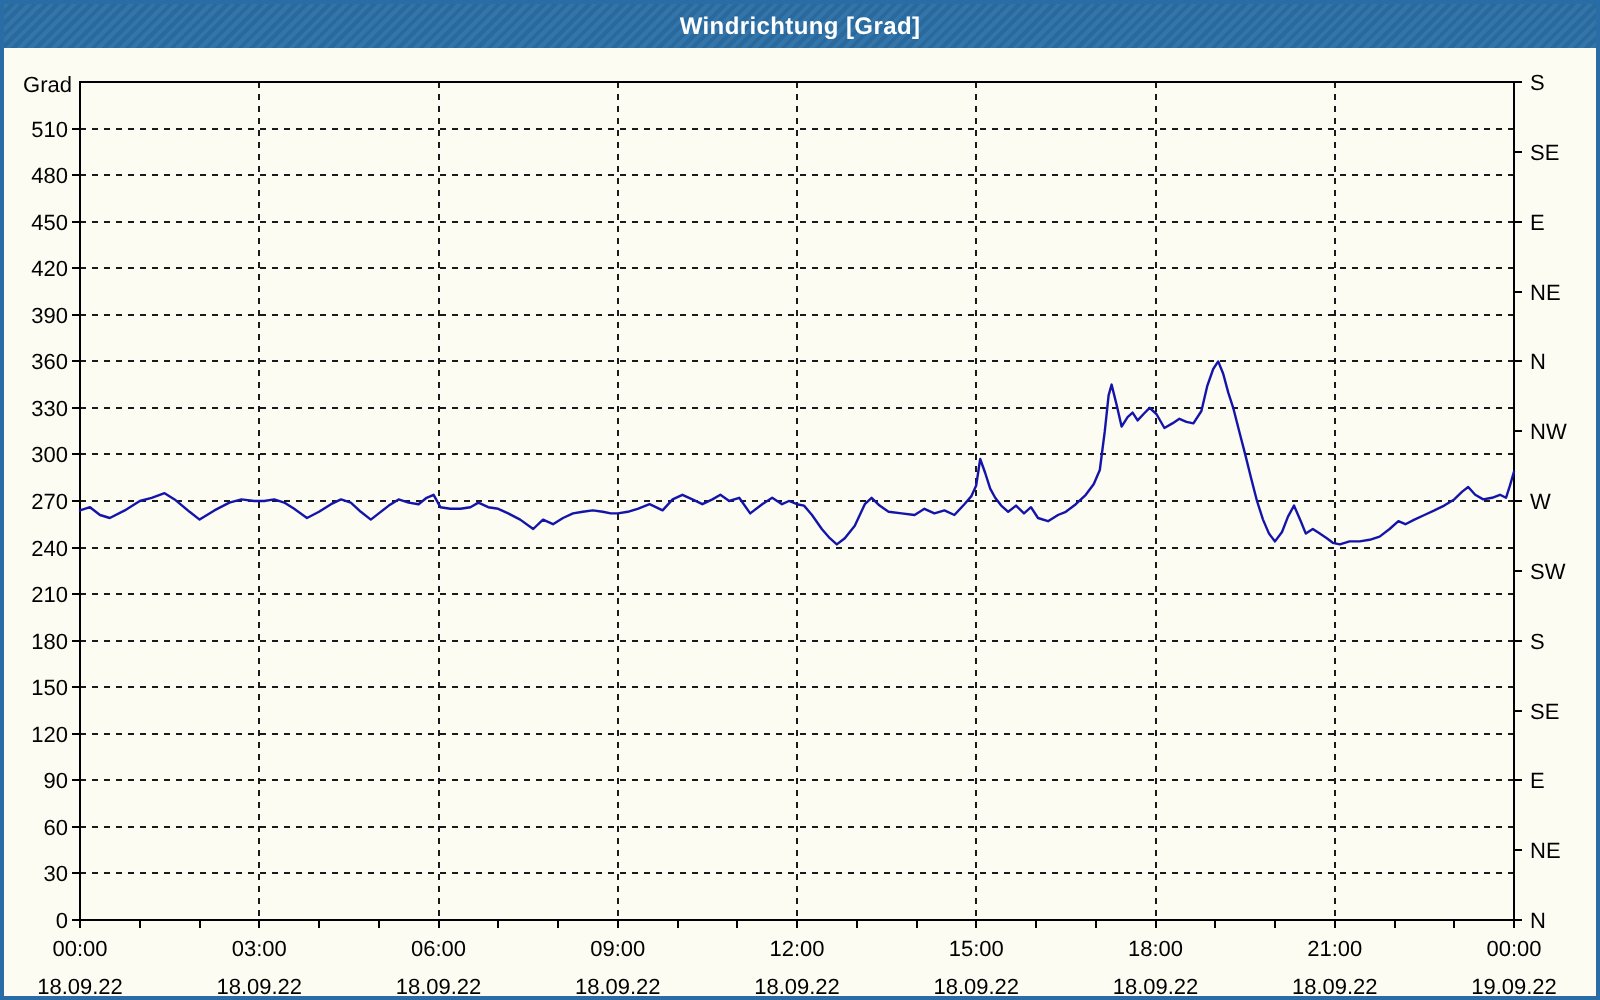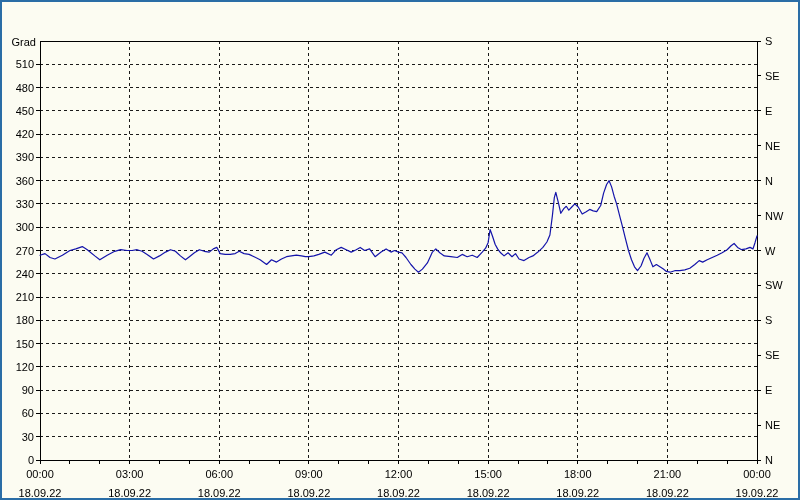--- a/index.html
+++ b/index.html
@@ -34,20 +34,23 @@
   svg text{
     font-family:"Liberation Sans", sans-serif;
     font-size:11px;
     fill:#000000;
   }
 </style>
 </head>
 <body>
 
 <div class="window">
+  <div class="titlebar">
+    <span class="title-text">Windrichtung [Grad]</span>
+  </div>
   <svg class="chart" viewBox="0 0 796 474">
       <g>
         <line x1="38" y1="412.72222222222223" x2="755" y2="412.72222222222223" stroke="#1a1a1a" stroke-width="1" stroke-dasharray="3 3" shape-rendering="crispEdges"></line>
         <line x1="38" y1="389.44444444444446" x2="755" y2="389.44444444444446" stroke="#1a1a1a" stroke-width="1" stroke-dasharray="3 3" shape-rendering="crispEdges"></line>
         <line x1="38" y1="366.1666666666667" x2="755" y2="366.1666666666667" stroke="#1a1a1a" stroke-width="1" stroke-dasharray="3 3" shape-rendering="crispEdges"></line>
         <line x1="38" y1="342.8888888888889" x2="755" y2="342.8888888888889" stroke="#1a1a1a" stroke-width="1" stroke-dasharray="3 3" shape-rendering="crispEdges"></line>
         <line x1="38" y1="319.6111111111111" x2="755" y2="319.6111111111111" stroke="#1a1a1a" stroke-width="1" stroke-dasharray="3 3" shape-rendering="crispEdges"></line>
         <line x1="38" y1="296.33333333333337" x2="755" y2="296.33333333333337" stroke="#1a1a1a" stroke-width="1" stroke-dasharray="3 3" shape-rendering="crispEdges"></line>
         <line x1="38" y1="273.05555555555554" x2="755" y2="273.05555555555554" stroke="#1a1a1a" stroke-width="1" stroke-dasharray="3 3" shape-rendering="crispEdges"></line>
         <line x1="38" y1="249.7777777777778" x2="755" y2="249.7777777777778" stroke="#1a1a1a" stroke-width="1" stroke-dasharray="3 3" shape-rendering="crispEdges"></line>

